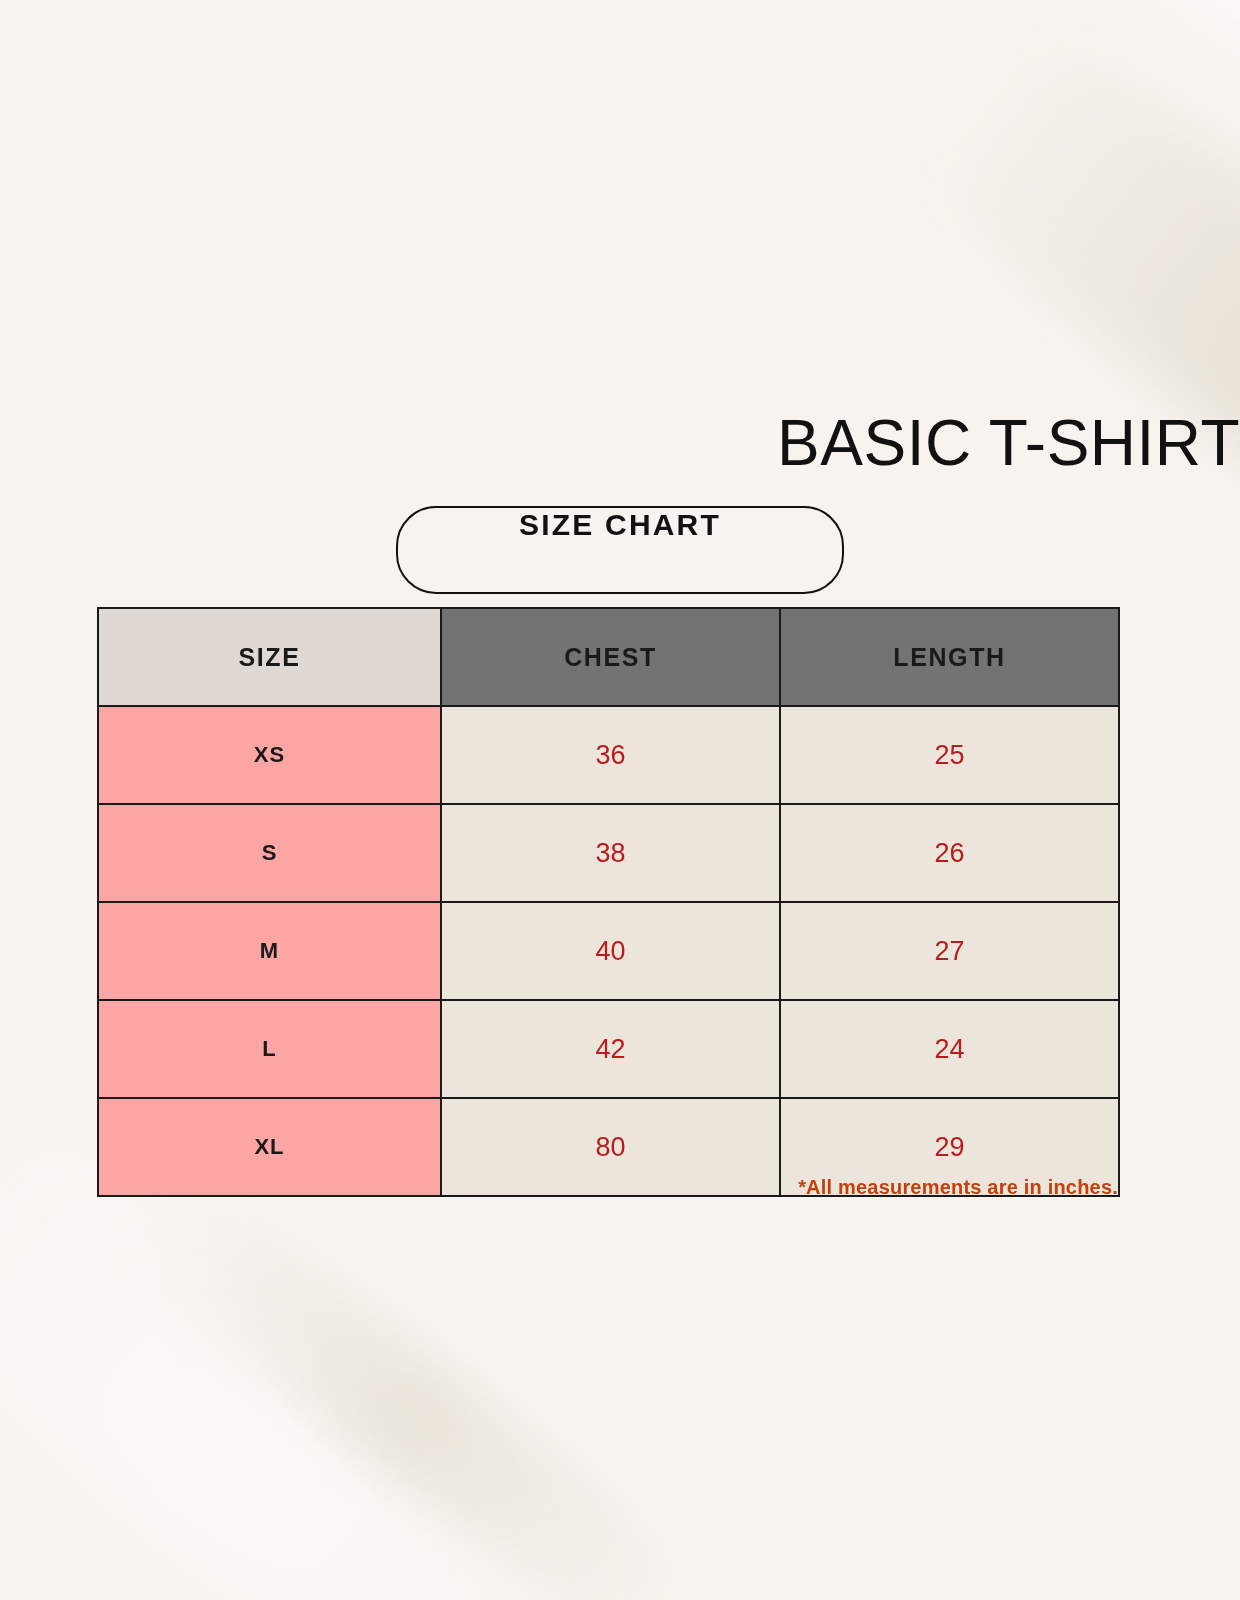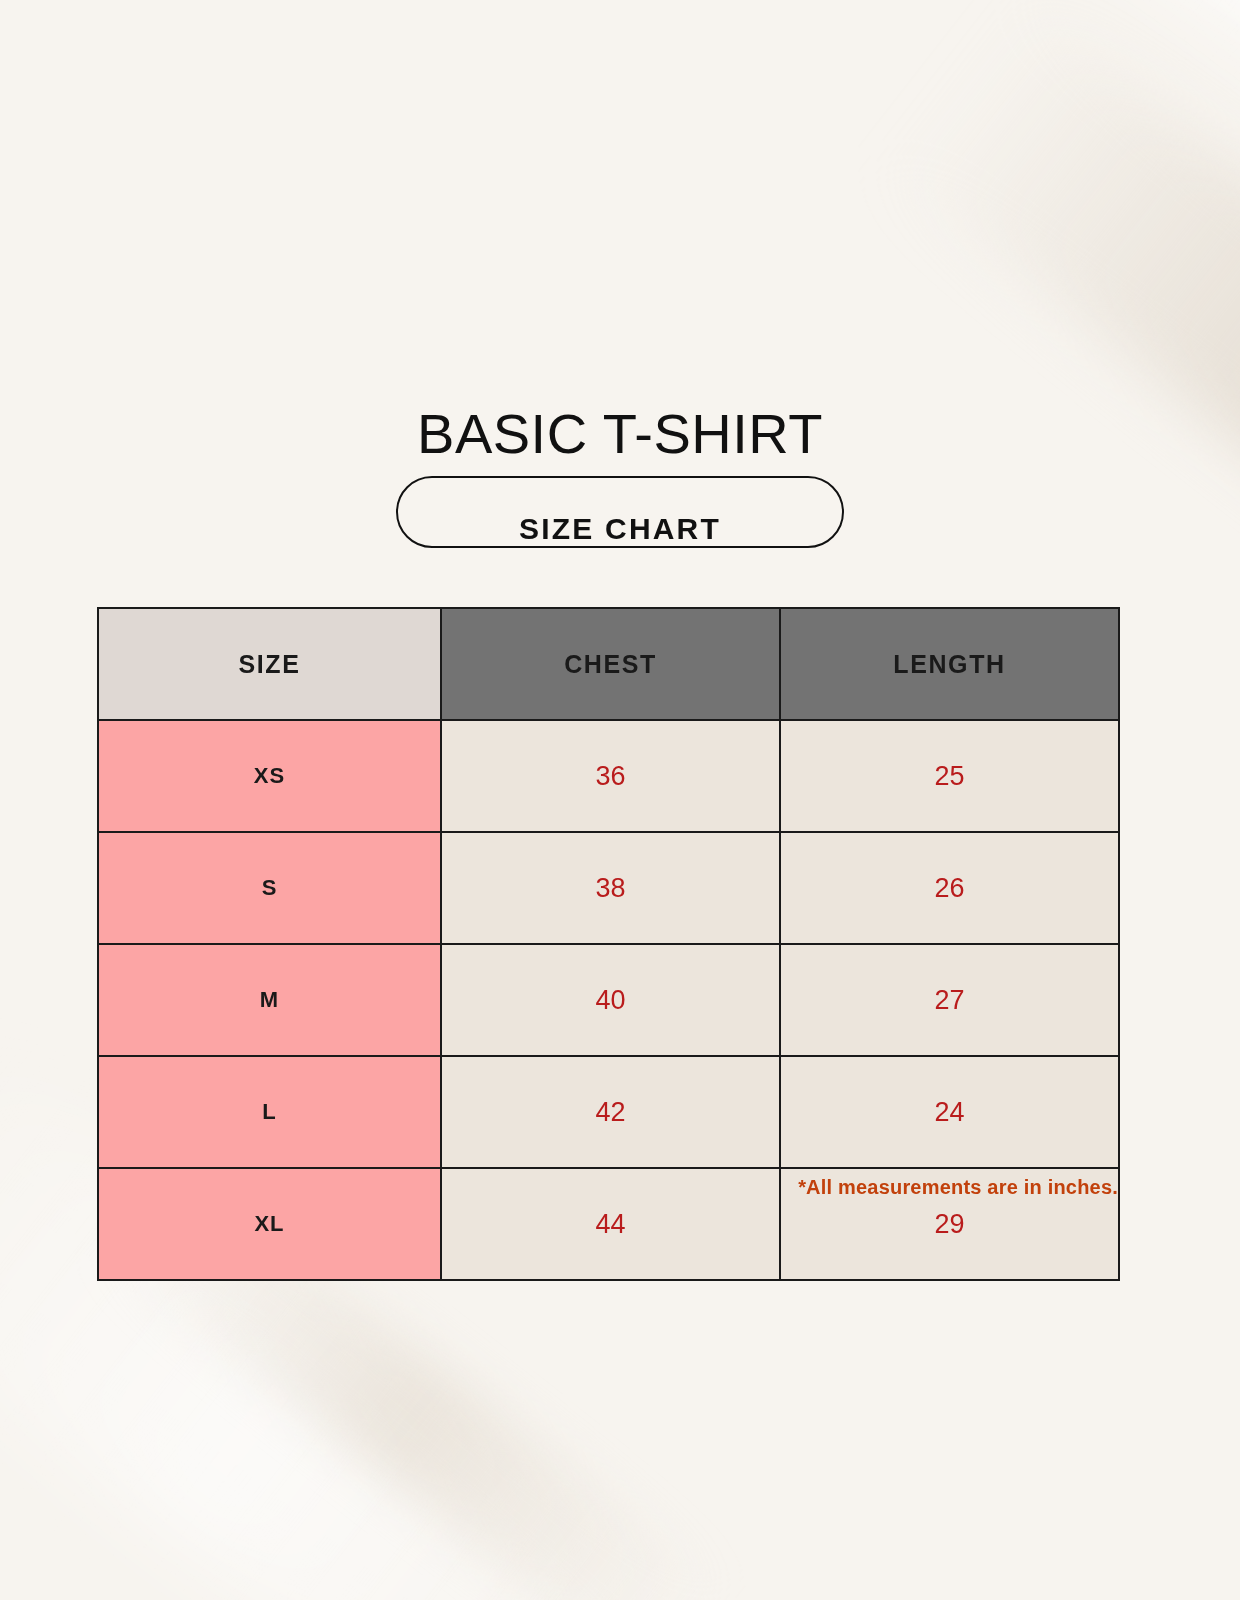--- a/index.html
+++ b/index.html
@@ -72,40 +72,40 @@
     width: 1240px;
     height: 1600px;
     box-sizing: border-box;
   }
 
   .title {
     position: absolute;
     top: 368px;
     left: 0;
     width: 1240px;
-    text-align: center;
-    font-size: 56px;
+    text-align: right;
+    font-size: 64px;
     font-weight: 400;
     letter-spacing: 0.5px;
     line-height: 1;
     color: #111111;
   }
 
   .badge {
     position: absolute;
-    top: 476px;
+    top: 506px;
     left: 50%;
     transform: translateX(-50%);
     width: 448px;
-    height: 72px;
+    height: 88px;
     border: 2.5px solid #111111;
     border-radius: 40px;
     background: transparent;
     display: flex;
-    align-items: flex-end;
+    align-items: flex-start;
     justify-content: center;
     box-sizing: border-box;
   }
   .badge-text {
     font-size: 30px;
     font-weight: 700;
     letter-spacing: 2.2px;
     color: #111111;
   }
 
@@ -119,21 +119,21 @@
     border-collapse: collapse;
     width: 1021px;
     table-layout: fixed;
     border: 2.5px solid #1a1a1a;
   }
   table.size-table td, table.size-table th {
     border: 2px solid #1a1a1a;
     height: 80px;
     text-align: center;
     vertical-align: middle;
-    padding: 15px;
+    padding: 8px;
   }
   col.col-size { width: 343px; }
   col.col-chest { width: 339px; }
   col.col-length { width: 339px; }
 
   thead th {
     font-size: 25px;
     font-weight: 700;
     letter-spacing: 1.6px;
     height: 84px;
@@ -217,21 +217,21 @@
           <td class="cell-value">40</td>
           <td class="cell-value">27</td>
         </tr>
         <tr>
           <td class="cell-size">L</td>
           <td class="cell-value">42</td>
           <td class="cell-value">24</td>
         </tr>
         <tr>
           <td class="cell-size">XL</td>
-          <td class="cell-value">44</td>
+          <td class="cell-value">80</td>
           <td class="cell-value">29</td>
         </tr>
       </tbody>
     </table>
   </div>
 
   <div class="footnote">*All measurements are in inches.</div>
 
 </div>
 

